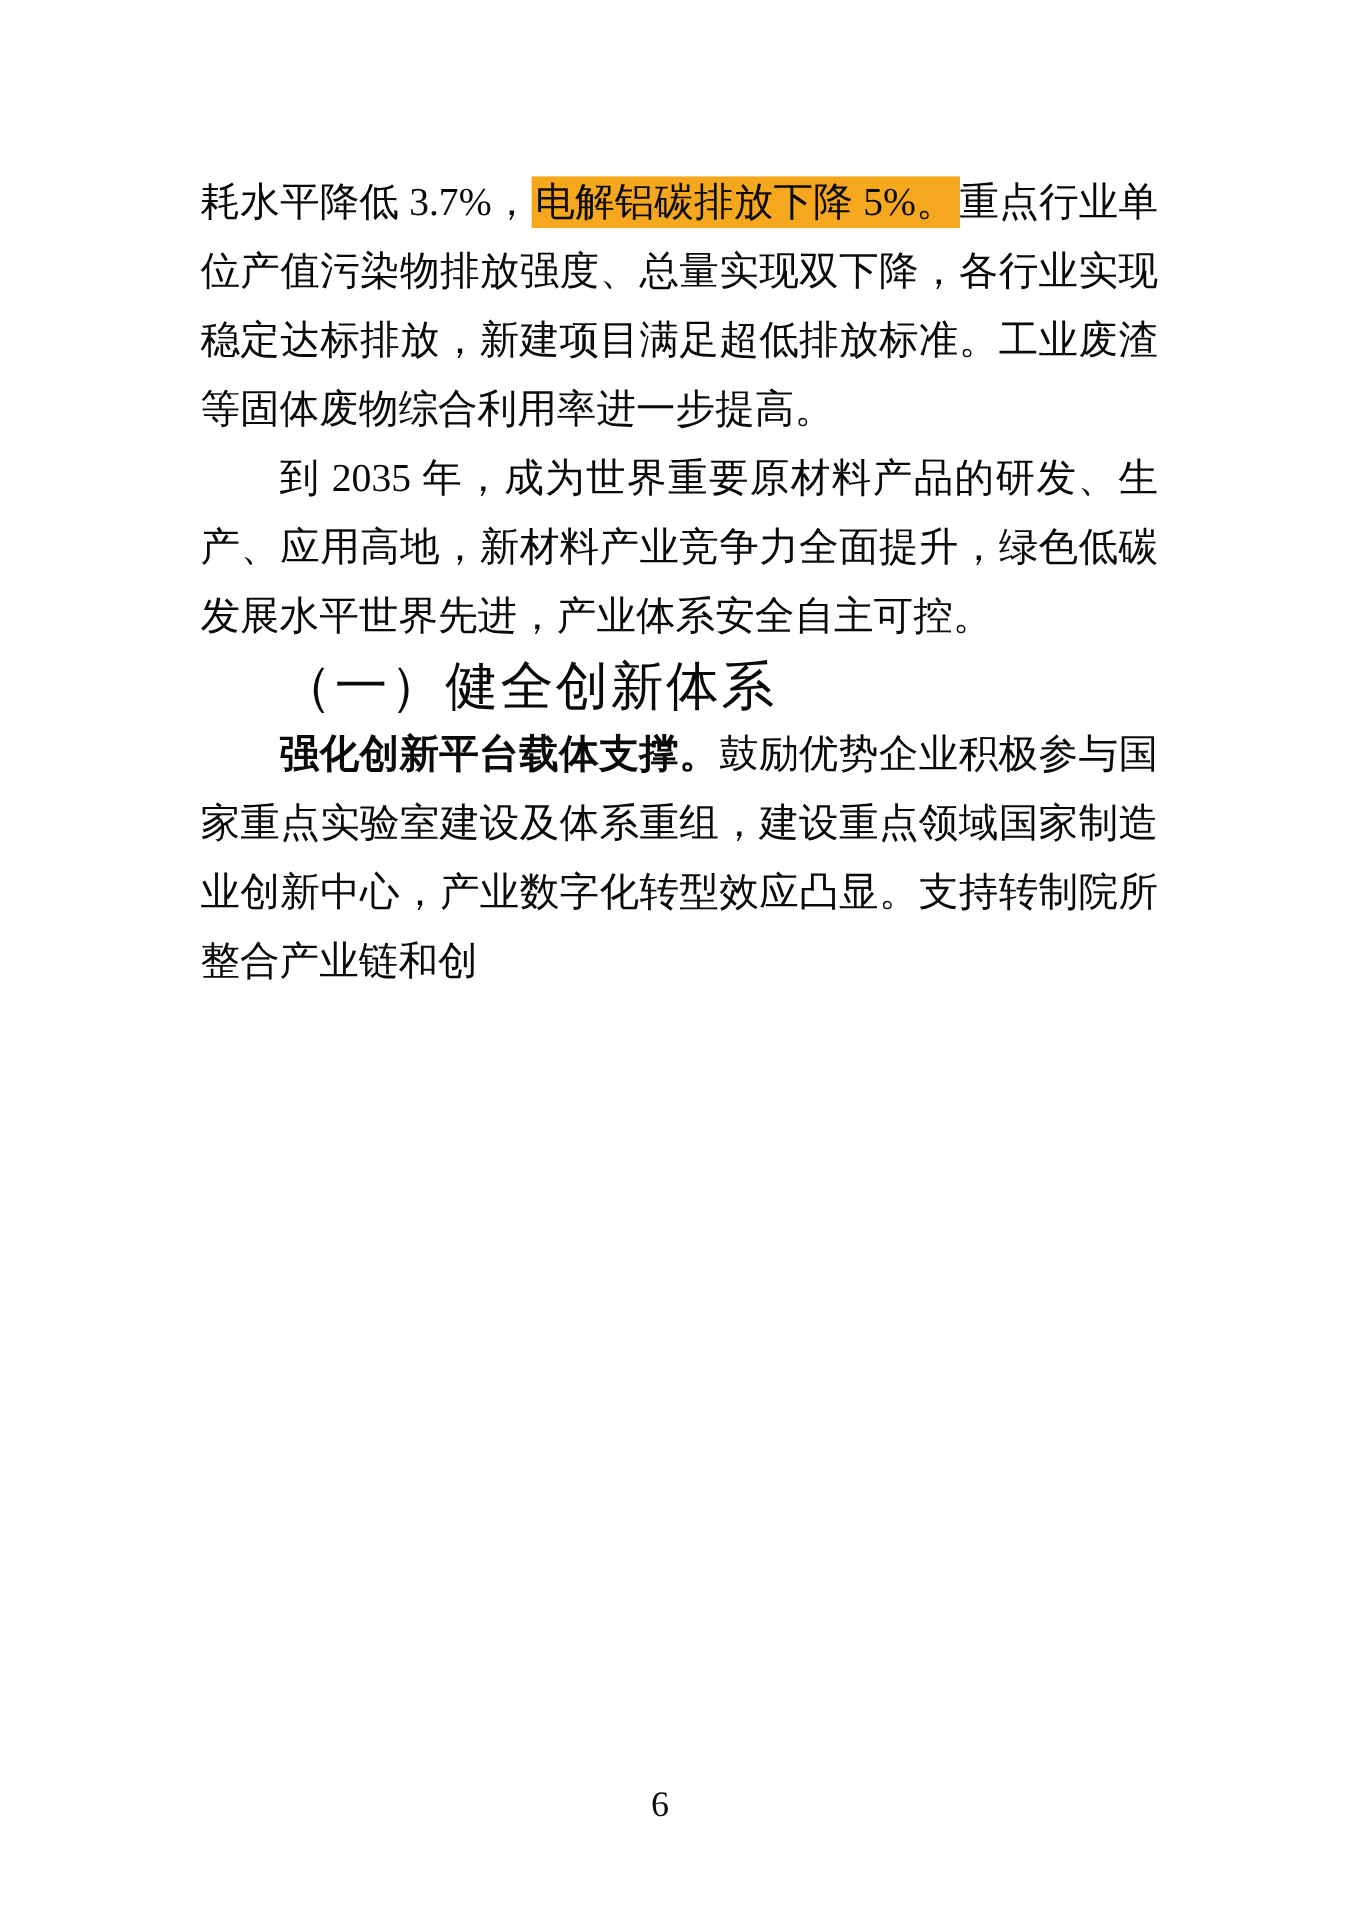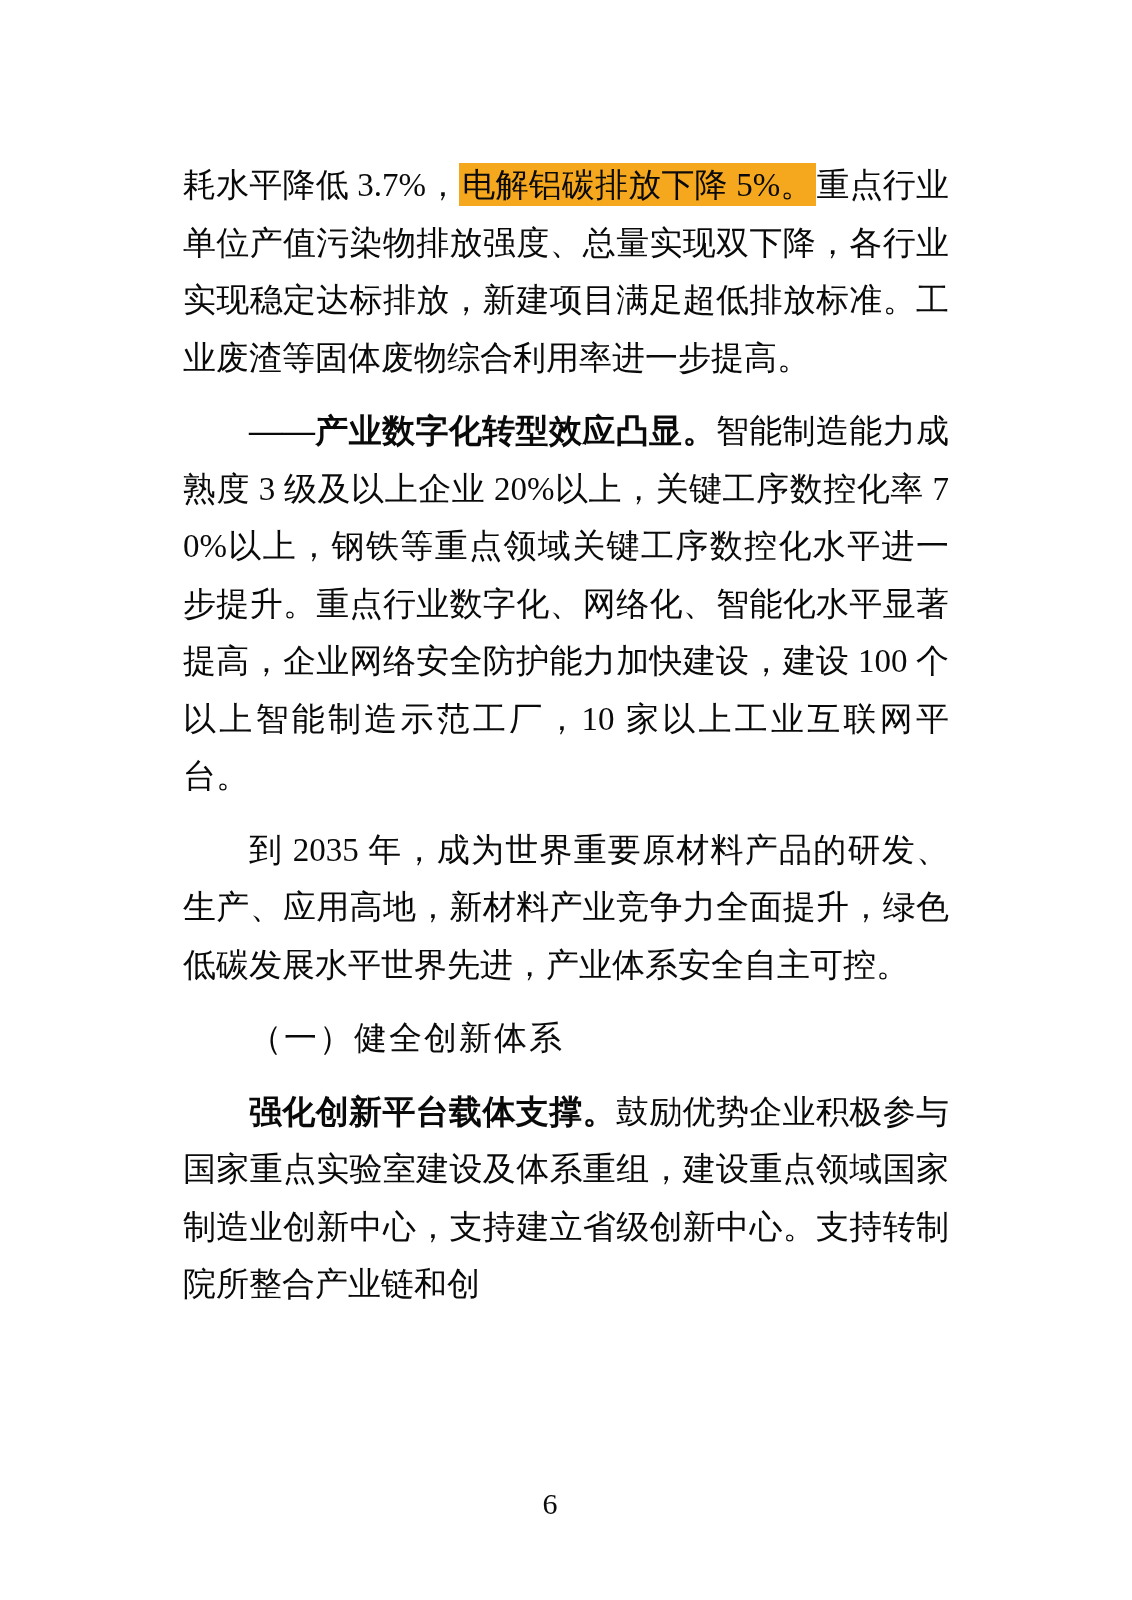--- a/index.html
+++ b/index.html
@@ -20,21 +20,21 @@
     position: absolute;
     left: 167px;
     top: 141px;
     width: 798px;
     font-size: 33px;
     line-height: 57.5px;
     text-align: justify;
     word-break: break-all;
   }
   .doc p {
-    margin: 16px;
+    margin: 0;
     font-family: Liberation Serif, serif;
   }
   .indent {
     text-indent: 66px;
   }
   .lead-bold {
     font-weight: bold;
   }
   .hl {
     background: #F5A81E;
@@ -42,21 +42,21 @@
   }
   .section-heading {
     font-family: "Liberation Sans", sans-serif;
     font-weight: 700;
     font-size: 34px;
     line-height: 57.5px;
     text-indent: 66px;
     letter-spacing: 1px;
   }
   .sub-heading {
-    font-size: 33px;
+    font-size: 44px;
     line-height: 57.5px;
     text-indent: 66px;
     letter-spacing: 2px;
   }
   .page-footer {
     position: absolute;
     top: 1484px;
     left: 0;
     width: 1100px;
     text-align: center;
@@ -68,34 +68,31 @@
 </head>
 <body>
 
 <div class="page">
   <div class="doc">
 
     <p>
       <span>耗水平降低 3.7%，</span><span class="hl">电解铝碳排放下降 5%。</span><span>重点行业单位产值污染物排放强度、总量实现双下降，各行业实现稳定达标排放，新建项目满足超低排放标准。工业废渣等固体废物综合利用率进一步提高。</span>
     </p>
 
-    <p class="indent">
-      <span class="lead-bold">——</span><span class="lead-bold">产业数字化转型效应凸显。</span><span>智能制造能力成熟度 3 级及以上企业 20%以上，关键工序数控化率 70%以上，钢铁等重点领域关键工序数控化水平进一步提升。重点行业数字化、网络化、智能化水平显著提高，企业网络安全防护能力加快建设，建设 100 个以上智能制造示范工厂，10 家以上工业互联网平台。</span>
-    </p>
 
 
     <p class="indent">
       <span>到 2035 年，成为世界重要原材料产品的研发、生产、应用高地，新材料产业竞争力全面提升，绿色低碳发展水平世界先进，产业体系安全自主可控。</span>
     </p>
 
 
     <p class="sub-heading">
       <span>（一）健全创新体系</span>
     </p>
 
     <p class="indent">
-      <span class="lead-bold">强化创新平台载体支撑。</span><span>鼓励优势企业积极参与国家重点实验室建设及体系重组，建设重点领域国家制造业创新中心，支持建立省级创新中心。支持转制院所整合产业链和创</span>
+      <span class="lead-bold">强化创新平台载体支撑。</span><span>鼓励优势企业积极参与国家重点实验室建设及体系重组，建设重点领域国家制造业创新中心，产业数字化转型效应凸显。支持转制院所整合产业链和创</span>
     </p>
 
   </div>
 
   <div class="page-footer">6</div>
 </div>
 
 </body></html>

